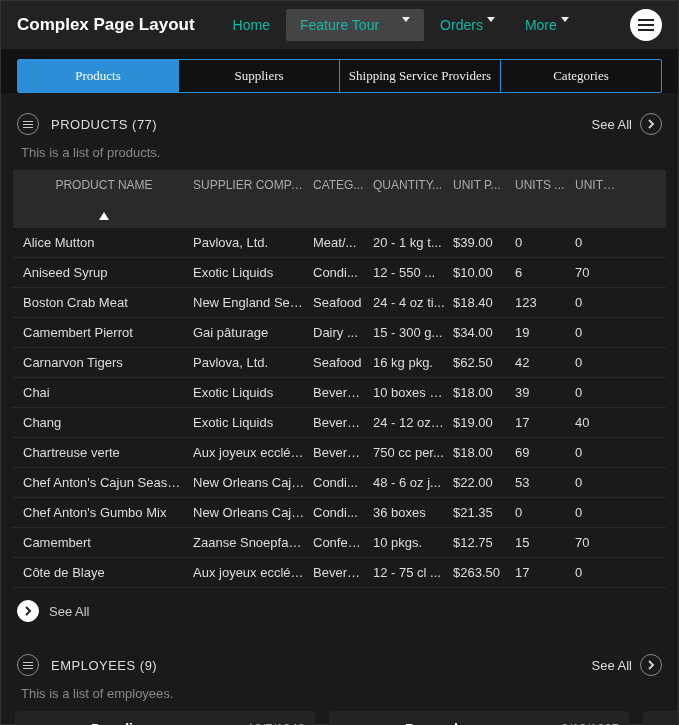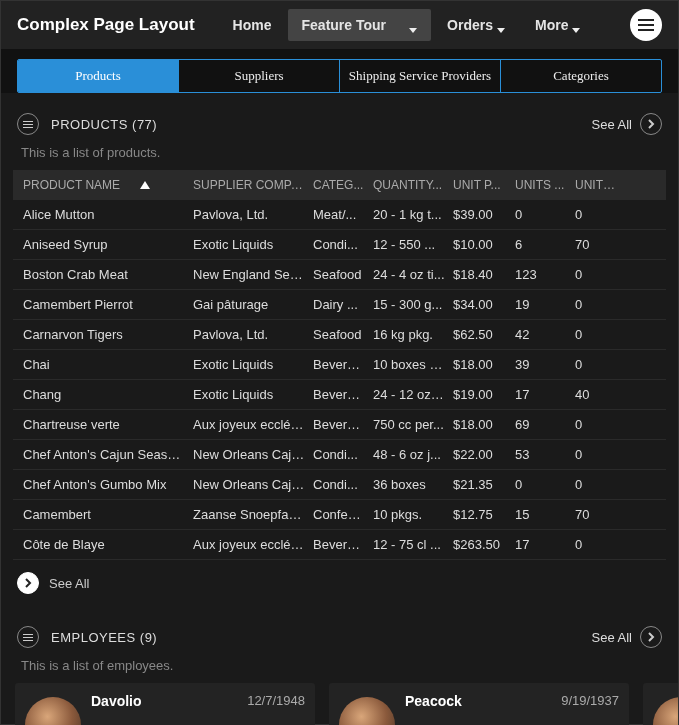--- a/index.html
+++ b/index.html
@@ -31,28 +31,27 @@
   color: #fff;
   margin-right: 24px;
 }
 .navmenu {
   display: flex;
   align-items: center;
   gap: 2px;
 }
 .navitem {
   padding: 8px 14px;
-  color: #e5e5e5;
+  color: #14b8a6;
   cursor: pointer;
   border-radius: 2px;
   font-size: 14px;
   display: flex;
-  align-items: flex-end;
+  align-items: flex-start;
   gap: 4px;
-  font-weight: bold;
 }
 .navitem.active { background: #444; gap: 23px; }
 .caret-down {
   display: inline-block;
   width: 0; height: 0;
   border-left: 4px solid transparent;
   border-right: 4px solid transparent;
   border-top: 5px solid #eee;
 }
 .menu-btn {
@@ -136,21 +135,21 @@
   margin: 0 12px;
 }
 .thead {
   display: flex;
   font-size: 12px;
   color: #aaa;
   padding: 8px 10px;
   background: #2a2a2a;
 }
 .th { overflow: hidden; text-overflow: ellipsis; white-space: nowrap; padding-right: 8px; }
-.th.sort { display: flex; align-items: center; gap: 20px; }
+.th.sort { display: flex; align-items: center; gap: 20px; flex-direction: column; }
 .sort-arrow {
   display: inline-block;
   width: 0; height: 0;
   border-left: 5px solid transparent;
   border-right: 5px solid transparent;
   border-bottom: 8px solid #fff;
 }
 .trow {
   display: flex;
   font-size: 13px;

